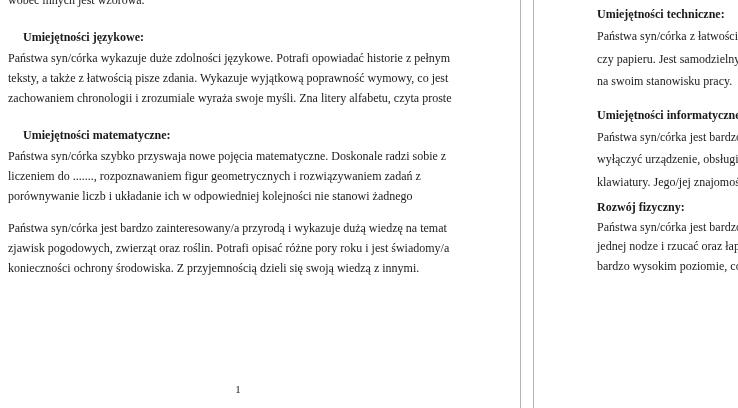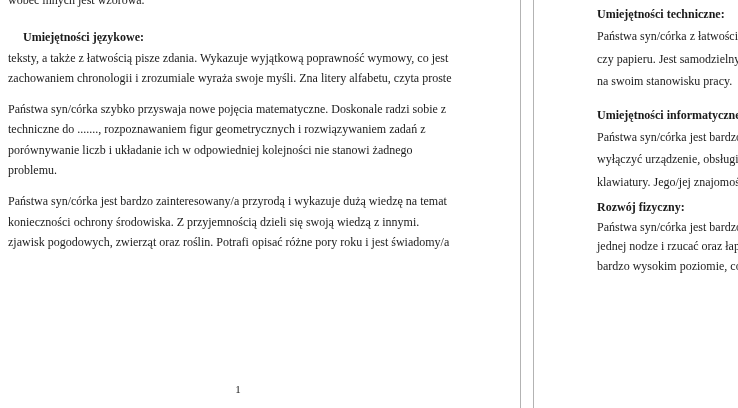--- a/index.html
+++ b/index.html
@@ -84,33 +84,34 @@
 <body>
 
 <div class="page" id="page1"></div>
 <div class="page" id="page2"></div>
 
 <div class="page-text" id="page1-text">
   <div class="continuation">wobec innych jest wzorowa.</div>
   <div>
       <div class="section">
         <div class="heading">Umiejętności językowe:</div>
+        <div class="line">Państwa syn/córka wykazuje duże zdolności językowe. Potrafi opowiadać historie z pełnym</div>
         <div class="line">teksty, a także z łatwością pisze zdania. Wykazuje wyjątkową poprawność wymowy, co jest</div>
         <div class="line">zachowaniem chronologii i zrozumiale wyraża swoje myśli. Zna litery alfabetu, czyta proste</div>
       </div>
       <div class="section">
+        <div class="heading">Umiejętności matematyczne:</div>
         <div class="line">Państwa syn/córka szybko przyswaja nowe pojęcia matematyczne. Doskonale radzi sobie z</div>
-        <div class="line">techniczne do ......., rozpoznawaniem figur geometrycznych i rozwiązywaniem zadań z</div>
+        <div class="line">liczeniem do ......., rozpoznawaniem figur geometrycznych i rozwiązywaniem zadań z</div>
         <div class="line">porównywanie liczb i układanie ich w odpowiedniej kolejności nie stanowi żadnego</div>
-        <div class="line">problemu.</div>
       </div>
       <div class="section">
         <div class="line">Państwa syn/córka jest bardzo zainteresowany/a przyrodą i wykazuje dużą wiedzę na temat</div>
+        <div class="line">zjawisk pogodowych, zwierząt oraz roślin. Potrafi opisać różne pory roku i jest świadomy/a</div>
         <div class="line">konieczności ochrony środowiska. Z przyjemnością dzieli się swoją wiedzą z innymi.</div>
-        <div class="line">zjawisk pogodowych, zwierząt oraz roślin. Potrafi opisać różne pory roku i jest świadomy/a</div>
       </div>
     </div>
 </div>
 
 <div class="page-number">1</div>
 
 <div class="page-text" id="page2-text">
     <div class="section">
       <div class="heading">Umiejętności techniczne:</div>
       <div class="line">Państwa syn/córka z łatwością</div>

